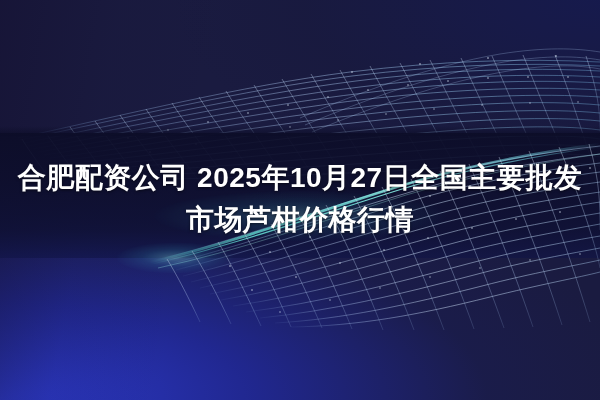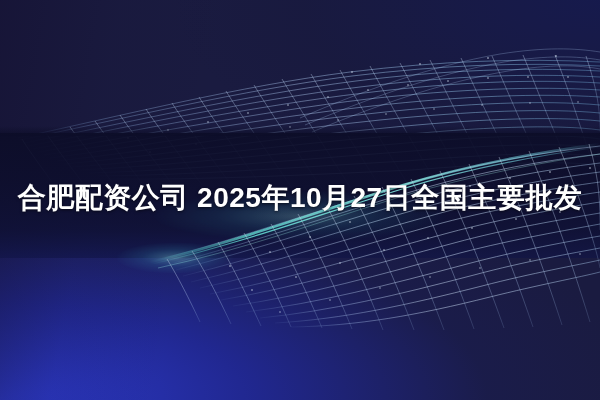--- a/index.html
+++ b/index.html
@@ -74,21 +74,21 @@
     top: 157px;
     text-align: center;
     color: #ffffff;
     font-size: 28px;
     font-weight: bold;
     line-height: 42px;
     letter-spacing: 0.5px;
     text-shadow: 0 1px 3px rgba(0,0,0,0.55);
     white-space: nowrap;
   }
-  .headline .ln { display: block; margin-top: 20px; }
+  .headline .ln { display: block; }
 </style>
 </head>
 <body>
 
 <div id="banner">
 
   <div class="bg-base"></div>
   <div class="bg-base2"></div>
   <div class="vignette-left"></div>
 
@@ -296,15 +296,16 @@
         <circle cx="430" cy="277" r="0.75" opacity="0.7"></circle>
         <circle cx="480" cy="268" r="0.75" opacity="0.7"></circle>
         <circle cx="530" cy="260" r="0.75" opacity="0.7"></circle>
         <circle cx="580" cy="254" r="0.75" opacity="0.7"></circle>
       </g>
     </g>
   </svg>
 
   <div class="headline">
     <span class="ln">合肥配资公司 2025年10月27日全国主要批发</span>
+    <span class="ln">市场芦柑价格行情</span>
   </div>
 
 </div>
 
 </body></html>

